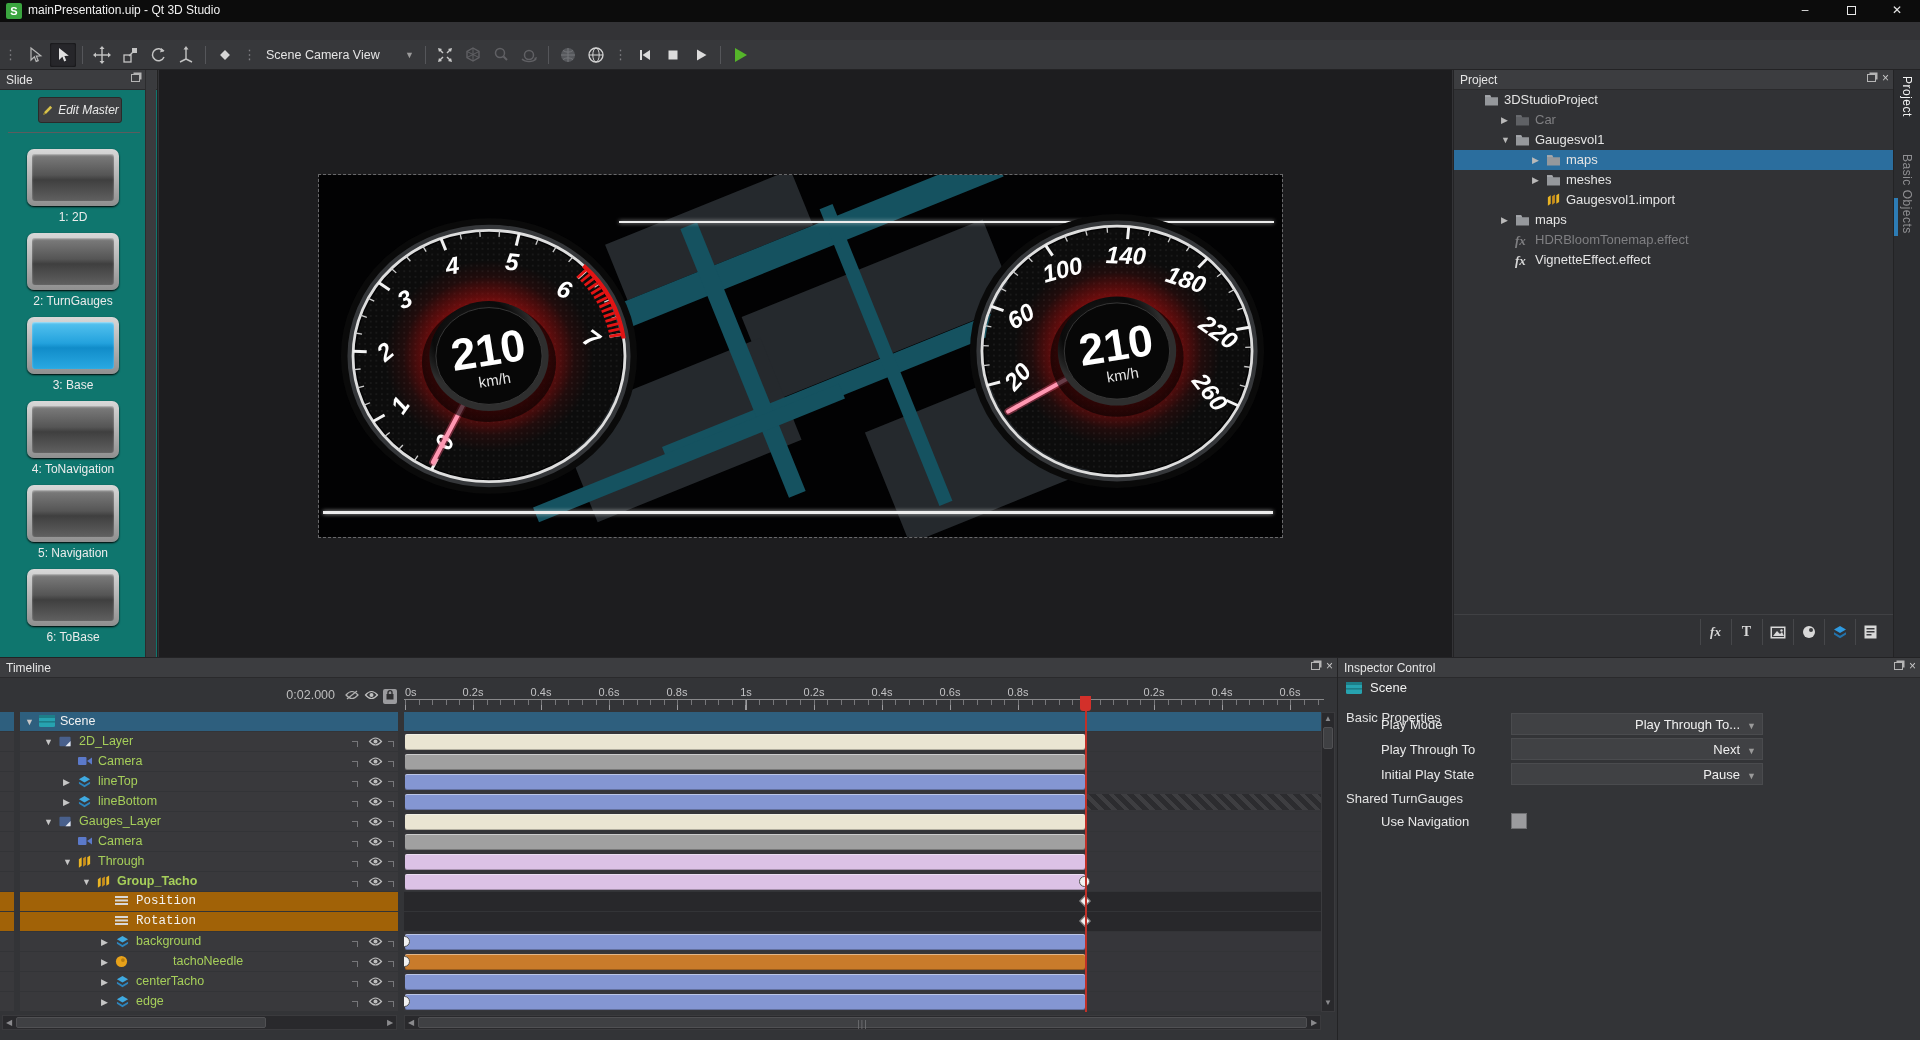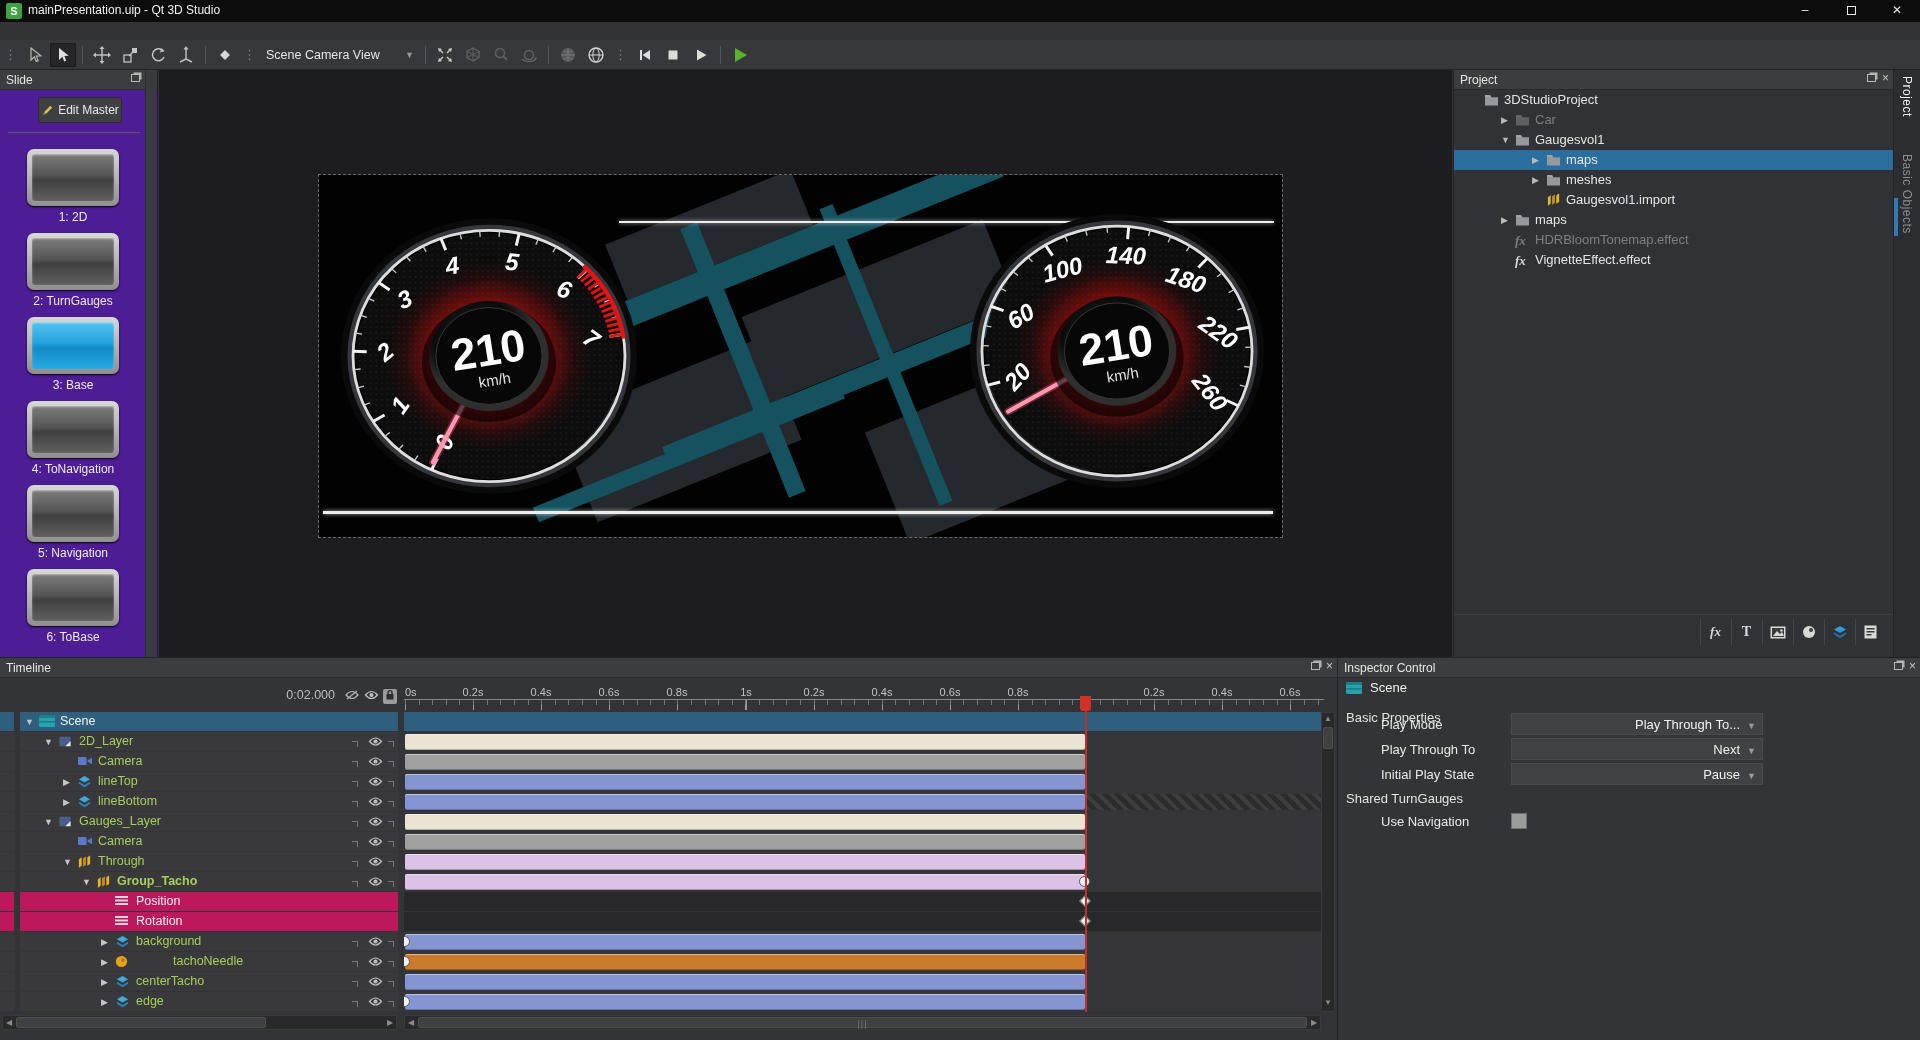--- a/index.html
+++ b/index.html
@@ -24,22 +24,22 @@
   #camera-dd { display:inline-flex; align-items:center; width:160px; height:22px; padding:0 6px; color:#e4e4e4; font-size:12.5px; }
   #camera-dd .dd-arrow { margin-left:auto; color:#9a9a9a; font-size:9px; }
 
   
   .panel-header { position:absolute; left:0; right:0; top:0; height:20px; background:#3c3d40; border-bottom:1px solid #2a2a2c; color:#e6e6e6; font-size:12px; padding:3px 6px; }
   .ph-icons { position:absolute; right:4px; top:3px; display:flex; gap:6px; align-items:center; }
   .float-ic { display:inline-block; width:9px; height:8px; border:1px solid #b5b5b5; box-shadow:2px -2px 0 -0.5px #b5b5b5; }
   .close-ic { color:#c8c8c8; font-size:12px; line-height:10px; }
 
   
-  #slide-panel { position:absolute; top:70px; left:0; width:158px; height:587px; background:#4c1d95; border-right:1px solid #222; }
-  #edit-master { position:absolute; left:38px; top:27px; width:84px; height:26px; background:#3f4043; border:1px solid #2a2a2a; border-radius:3px; color:#e8e8e8; font-size:12px; display:flex; align-items:center; justify-content:center; gap:4px; }
+  #slide-panel { position:absolute; top:70px; left:0; width:158px; height:587px; background:#0f766e; border-right:1px solid #222; }
+  #edit-master { position:absolute; left:38px; top:27px; width:84px; height:26px; background:#3f4043; border:1px solid #2a2a2a; border-radius:3px; color:#e8e8e8; font-size:12px; display:flex; align-items:center; justify-content:center; gap:4px;font-style:italic; }
   #slide-divider { position:absolute; left:8px; top:62px; width:132px; height:1px; background:#5c5c5e; }
   .slide-item { position:absolute; left:0; width:146px; text-align:center; }
   .slide-thumb { margin:0 auto; width:92px; height:57px; border-radius:7px; background:linear-gradient(180deg,#d8d8d8,#8f8f8f); padding:5px; box-shadow:0 1px 2px #000; }
   .slide-screen { width:100%; height:100%; border-radius:3px; background:linear-gradient(180deg,#7d7d7d 0%,#555 45%,#3f3f3f 55%,#606060 100%); box-shadow:inset 0 1px 2px rgba(255,255,255,.5); }
   .slide-thumb.blue .slide-screen { background:linear-gradient(180deg,#55c2ef 0%,#23a2dd 45%,#118cc9 55%,#29a9e2 100%); }
   .slide-label { margin-top:4px; color:#ececec; font-size:12px; }
   #slide-scrolltrack { position:absolute; right:1px; top:0; width:11px; height:587px; background:#3a3b3e; border-left:1px solid #2c2c2e; }
 
   
   #viewport { position:absolute; top:70px; left:159px; width:1293px; height:587px; background:#1d1d1f; }
@@ -75,21 +75,21 @@
   #tl-ruler { position:absolute; left:404px; top:28px; width:920px; height:26px; }
   #tl-ruler .tickline { position:absolute; left:0; right:0; top:13px; height:12px; border-top:1px solid #88888a;
       background: repeating-linear-gradient(90deg,#77777a 0 1px,transparent 1px 13.62px), repeating-linear-gradient(90deg,#9b9b9e 0 1px,transparent 1px 68.1px);
       background-size:100% 5px,100% 10px; background-repeat:no-repeat; background-position:1px 0,1px 0; }
   .rlabel { position:absolute; top:0; color:#c2c2c4; font-size:11px; transform:translateX(-50%); }
   #tl-rows { position:absolute; left:0; top:54px; width:1337px; height:300px; }
   .trow { position:absolute; left:0; width:1337px; height:20px; }
   .trow-gut { position:absolute; left:0; top:0; width:14px; height:19px; background:#39393c; }
   .trow-left { position:absolute; left:20px; top:0; width:378px; height:19px; background:#39393c; font-size:12.5px; }
   .trow-right { position:absolute; left:404px; top:0; width:920px; height:19px; background:#36363a; overflow:hidden; }
-  .trow.prop .trow-gut, .trow.prop .trow-left { background:#be185d; }
+  .trow.prop .trow-gut, .trow.prop .trow-left { background:#a16207;font-family:Liberation Mono, monospace; }
   .trow.prop .trow-right { background:#28282b; }
   .trow.scene .trow-gut, .trow.scene .trow-left, .trow.scene .trow-right { background:#2e5f7e; }
   .t-exp { position:absolute; top:5px; font-size:9px; color:#c6c6c6; }
   .t-icon { position:absolute; top:3px; }
   .t-label { position:absolute; top:2px; color:#a6cf5a; }
   .t-label.white { color:#f2f2f2; }
   .tgl { position:absolute; top:4px; }
   .corner { display:inline-block; width:6px; height:6px; border-right:1.5px solid #77777a; border-top:1.5px solid #77777a; }
   .bar { position:absolute; top:2px; height:16px; border-radius:2px; box-shadow:inset 0 1px 0 rgba(255,255,255,.45), inset 0 -1px 0 rgba(0,0,0,.25); }
   .hatch { position:absolute; top:2px; height:16px; background:repeating-linear-gradient(45deg,#3e3e41 0 4px,#2c2c2f 4px 9px); }

